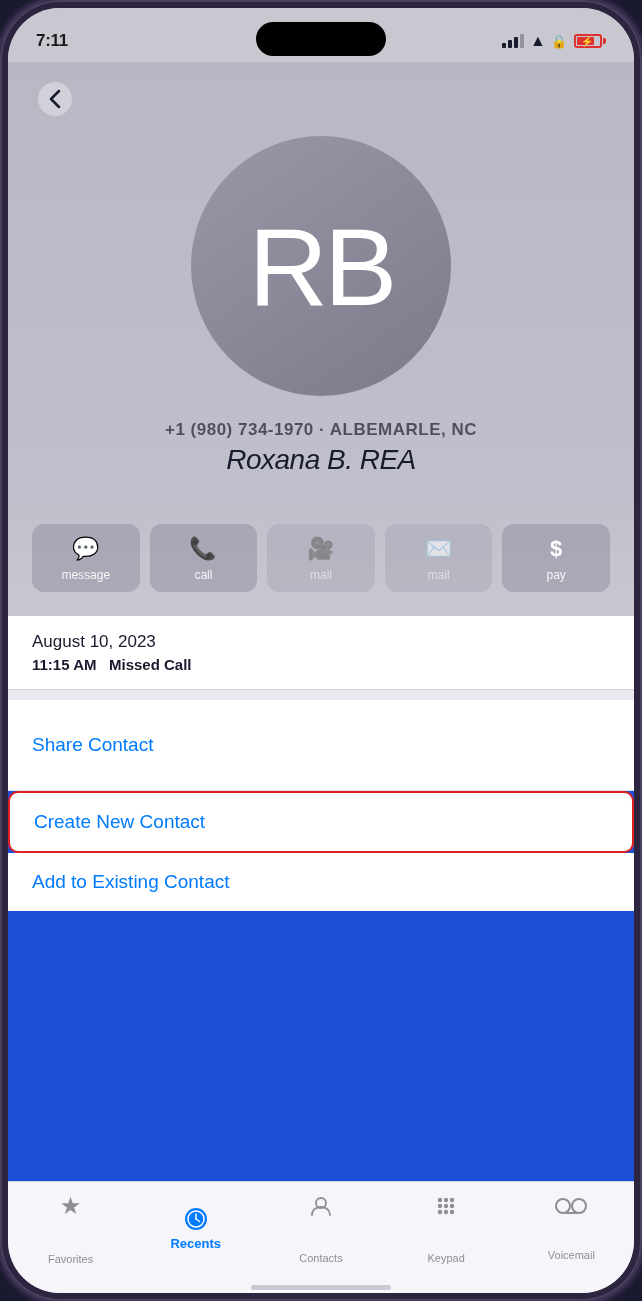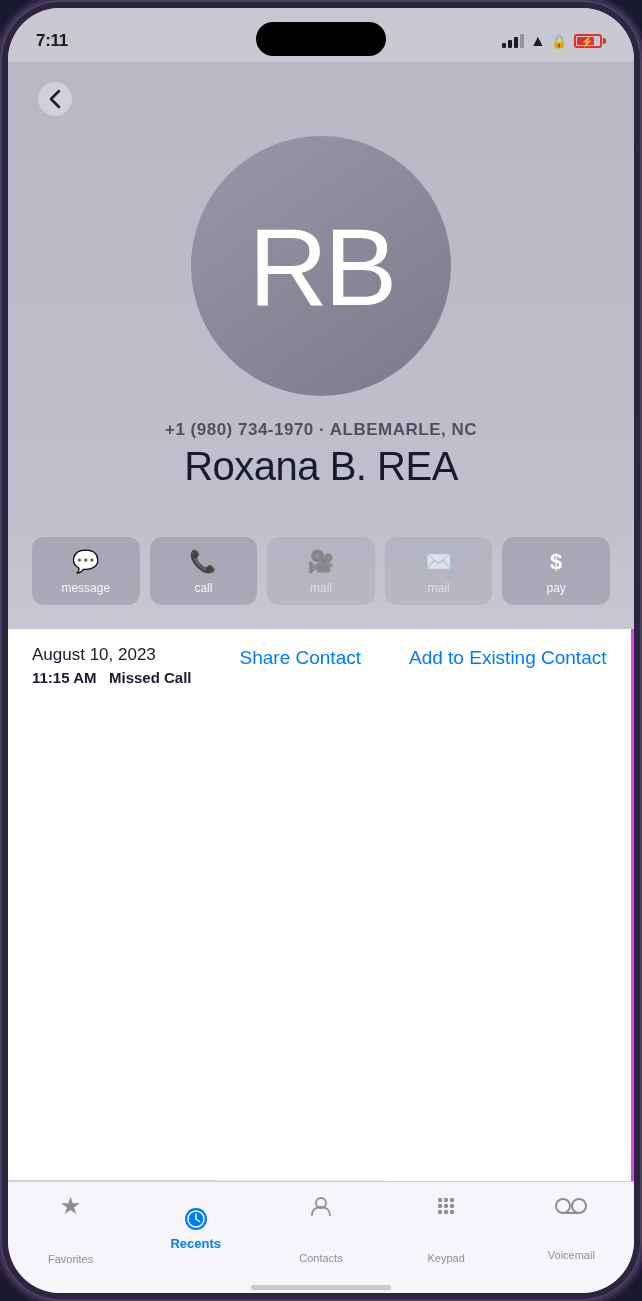--- a/index.html
+++ b/index.html
@@ -129,24 +129,25 @@
     .contact-subtitle {
       font-size: 17px;
       color: rgba(30,30,50,0.7);
       letter-spacing: 0.5px;
       text-transform: uppercase;
       margin-bottom: 4px;
       font-weight: 700;
     }
 
     .contact-name {
-      font-size: 40px;
+      font-size: 28px;
       font-weight: 400;
       color: #1a1a2e;
       letter-spacing: -0.5px;
+      font-style: italic;
     }
 
     
     .action-buttons {
       background: linear-gradient(180deg, #c0c0cc 0%, #c8c8d0 100%);
       padding: 18px 24px 24px 24px;
       display: flex;
       justify-content: space-between;
       gap: 10px;
       flex-shrink: 0;
@@ -171,24 +172,24 @@
 
     .action-btn-label {
       font-size: 12px;
       color: rgba(255,255,255,0.9);
       font-weight: 400;
       text-align: center;
     }
 
     
     .content-area {
-      background: #d946ef;
+      background: #1d4ed8;
       flex: 1;
       display: flex;
-      flex-direction: row;
+      flex-direction: column;
       overflow: hidden;
     }
 
     .info-section {
       background: white;
       margin: 0;
       padding: 16px 24px;
       border-bottom: 1px solid #d0d0d8;
     }
 
@@ -208,21 +209,21 @@
       font-weight: 600;
     }
 
     .divider {
       height: 10px;
       background: #e8e8f0;
     }
 
     .menu-item {
       background: white;
-      padding: 18px 24px;
+      padding: 34px 24px;
       border-bottom: 1px solid #e0e0e8;
       cursor: pointer;
     }
 
     .menu-item-text {
       font-size: 19px;
       color: #007aff;
     }
 
     .menu-item-highlighted {
@@ -440,20 +441,23 @@
           &nbsp;&nbsp;<span>Missed Call</span>
         </div>
       </div>
 
       <div class="divider"></div>
 
       <div class="menu-item">
         <span class="menu-item-text">Share Contact</span>
       </div>
 
+      <div class="menu-item-highlighted">
+        <span class="menu-item-text">Create New Contact</span>
+      </div>
 
       <div class="menu-item-partial">
         <span class="menu-item-partial-text">Add to Existing Contact</span>
       </div>
 
     </div>
 
     <div class="tab-bar">
       <div class="tab-item">
         <span class="tab-icon">★</span>

